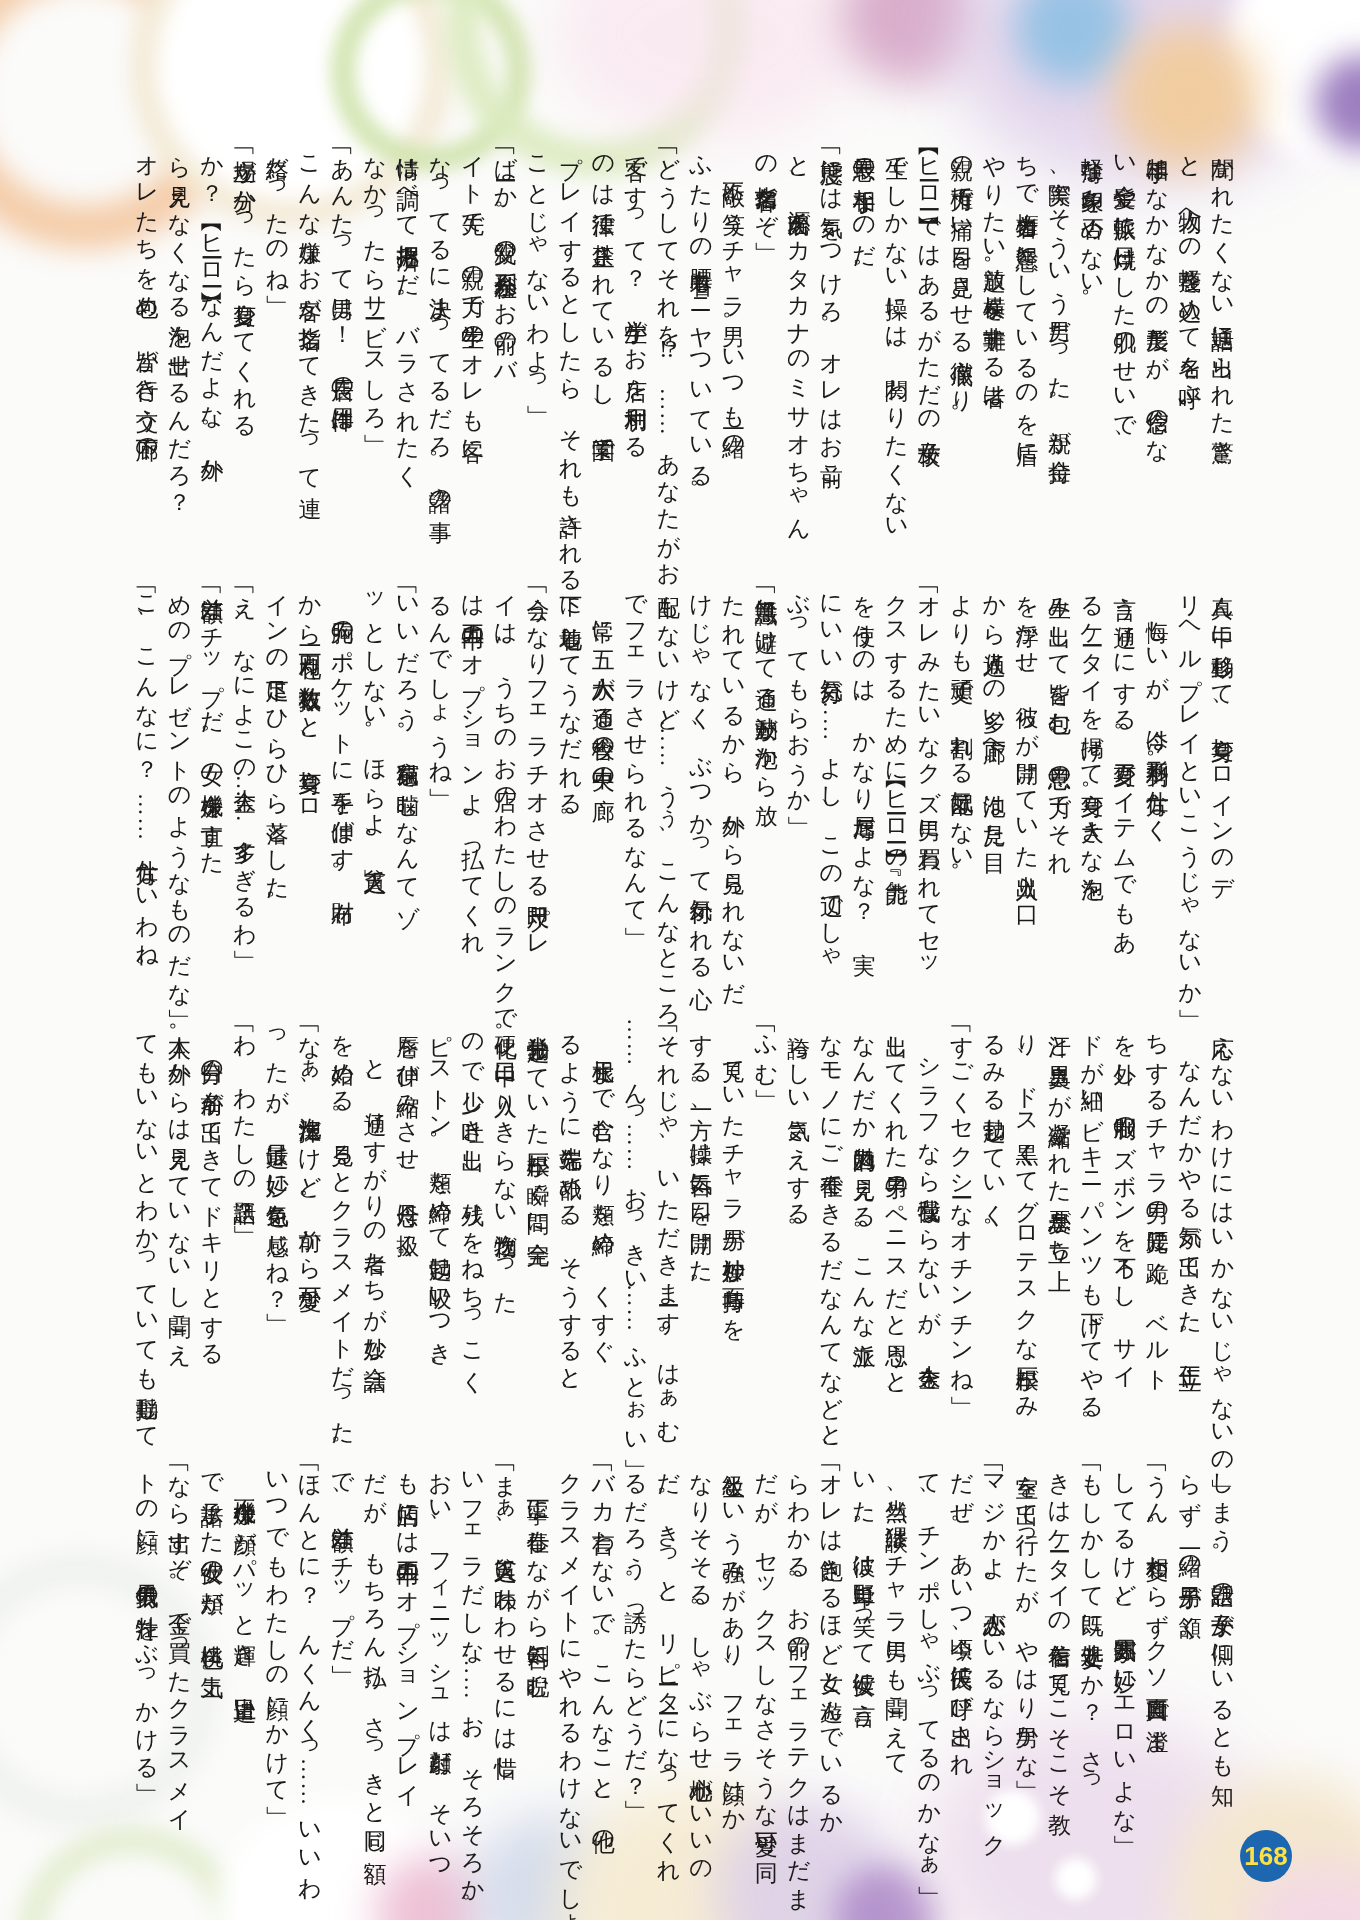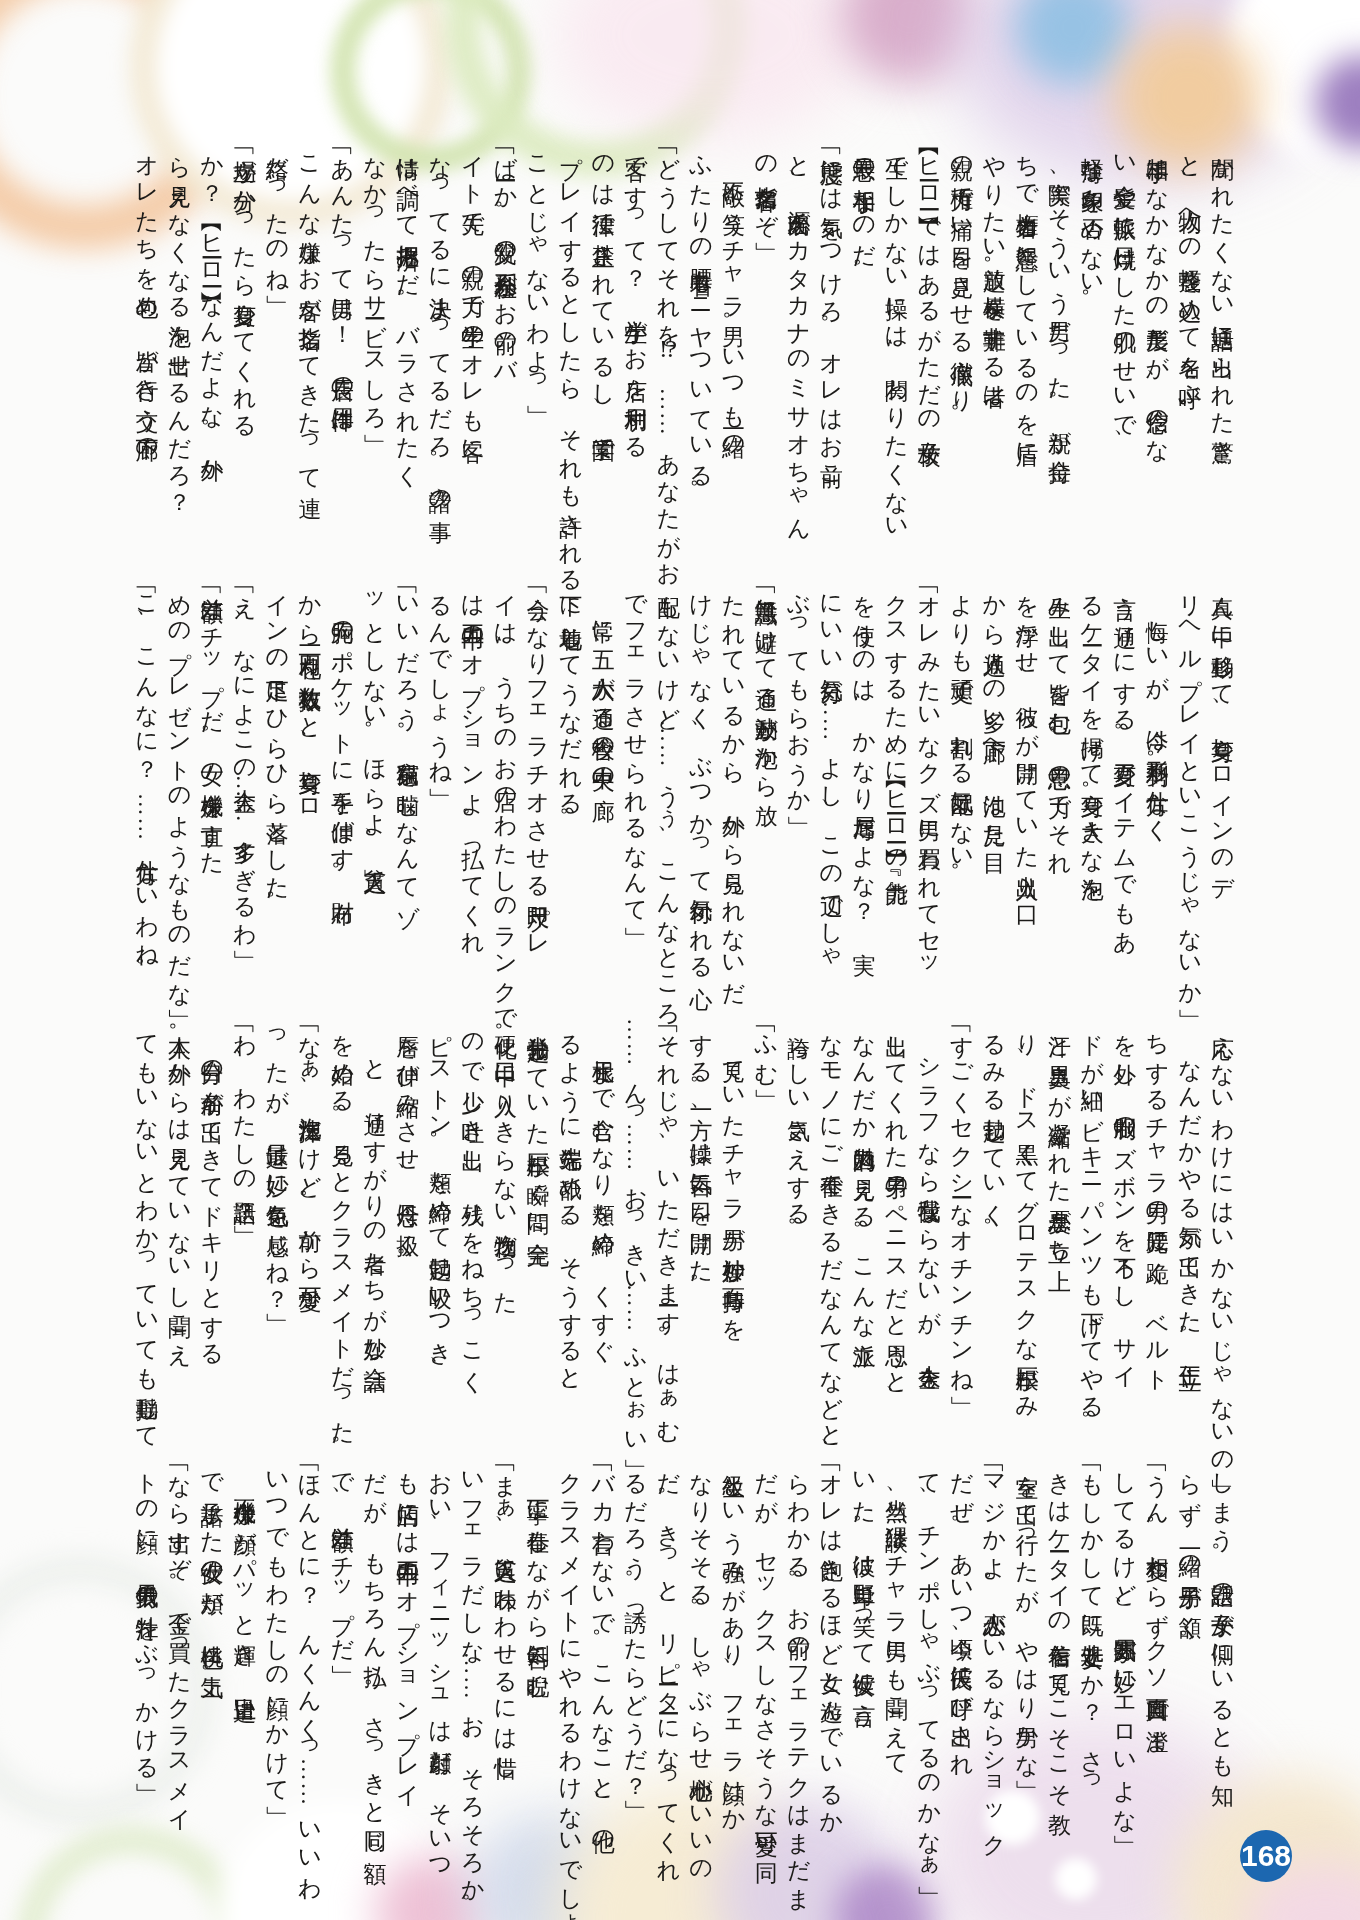--- a/index.html
+++ b/index.html
@@ -62,23 +62,23 @@
   .page-badge{
     position:absolute;
     left:1240px;top:1830px;
     width:52px;height:52px;
     border-radius:50%;
     background:#1c67b0;
     display:flex;align-items:center;justify-content:center;
     z-index:3;
   }
   .page-badge span{
-    color:#ffffff;
+    color:#fde047;
     font-family:"Liberation Sans","DejaVu Sans",sans-serif;
-    font-size:30px;
+    font-size:26px;
     font-weight:600;
     letter-spacing:0px;
   }
 </style>
 </head>
 <body>
 
 <div class="page">
 
   <div>

